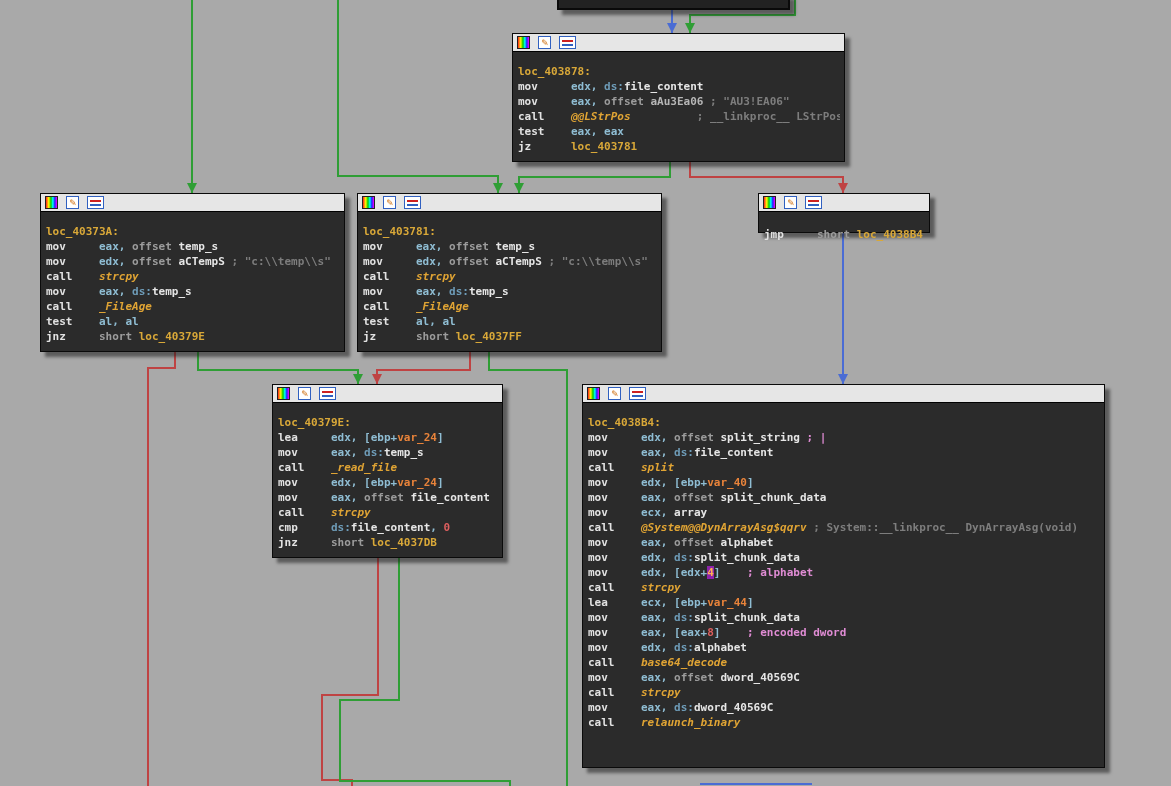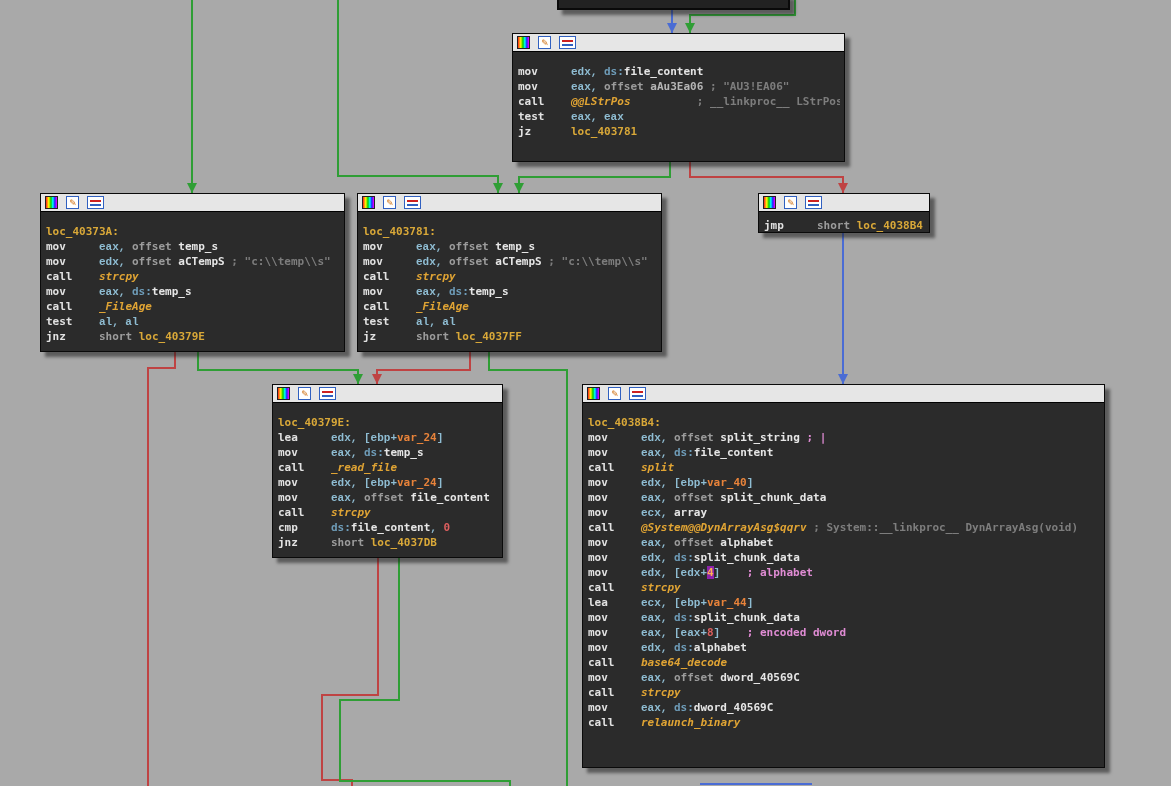--- a/index.html
+++ b/index.html
@@ -29,27 +29,27 @@
     padding-left:4px;
     box-sizing:border-box;
   }
   .ticon{width:13px;height:13px;display:inline-block;margin-right:8px;box-sizing:border-box;}
   .palette-icon{background:linear-gradient(90deg,#ff2020,#ffff00 25%,#00cc00 45%,#00ffff 62%,#2020ff 80%,#ff00ff);border:1px solid #222;}
   .edit-icon{background:#fff;border:1px solid #3060c0;color:#d07010;font-size:11px;line-height:11px;text-align:center;font-weight:bold;}
   .graph-overview-icon{width:17px;background:#fff;border:1px solid #3060c0;position:relative;}
   .graph-overview-icon::before{content:"";position:absolute;left:2px;right:2px;top:3px;border-top:2px dashed #cc2020;}
   .graph-overview-icon::after{content:"";position:absolute;left:2px;right:2px;bottom:2px;border-top:2px solid #3060c0;}
   .body{padding:12px 4px 0 5px;overflow:hidden;}
-  .block[data-name="basic-block-jmp-block"] .body{padding-top:6px;}
+  .block[data-name="basic-block-jmp-block"] .body{padding-top:15px;}
   .row{height:15px;line-height:15px;white-space:pre;overflow:hidden;}
   .sg{white-space:pre;}
   .mncol{display:inline-block;width:8ch;}
   .lbl{color:var(--lbl);}
   .mn{color:var(--mn);}
-  .reg{color:var(--reg);font-family:Liberation Mono, monospace;}
+  .reg{color:var(--reg);}
   .seg{color:var(--seg);}
   .sym{color:var(--sym);text-align:right;}
   .dsym{color:var(--dsym);}
   .kw{color:var(--kw);}
   .fn{color:var(--fn);font-style:italic;}
   .tgt{color:var(--tgt);}
   .cmt{color:var(--cmt);}
   .pcmt{color:var(--pcmt);}
   .num{color:var(--num);}
   .varo{color:var(--varo);}
@@ -85,20 +85,21 @@
       <polyline points="700,784 812,784" fill="none" stroke="#4a6cd4" stroke-width="2" data-name="graph-edge-blue"></polyline>
     </svg>
     <div class="block partial" data-name="basic-block-partial-top" style="left: 557px; top: -6px; width: 233px; height: 16px;"></div>
     <div class="block" data-name="basic-block-loc_403878" style="left: 512px; top: 33px; width: 333px; height: 129px;">
       <div class="titlebar" data-name="block-titlebar">
         <span class="ticon palette-icon" data-name="palette-icon"></span>
         <span class="ticon edit-icon" data-name="edit-icon">✎</span>
         <span class="ticon graph-overview-icon" data-name="graph-overview-icon"></span>
       </div>
       <div class="body" data-name="block-code">
+        <div class="row" data-name="asm-line"><span class="sg lbl" data-name="asm-token-lbl">loc_403878:</span></div>
         <div class="row" data-name="asm-line"><span class="sg mn mncol" data-name="asm-token-mn">mov</span><span class="sg reg" data-name="asm-token-reg">edx, </span><span class="sg seg" data-name="asm-token-seg">ds:</span><span class="sg sym" data-name="asm-token-sym">file_content</span></div>
         <div class="row" data-name="asm-line"><span class="sg mn mncol" data-name="asm-token-mn">mov</span><span class="sg reg" data-name="asm-token-reg">eax, </span><span class="sg kw" data-name="asm-token-kw">offset </span><span class="sg dsym" data-name="asm-token-dsym">aAu3Ea06</span><span class="sg cmt" data-name="asm-token-cmt"> ; "AU3!EA06"</span></div>
         <div class="row" data-name="asm-line"><span class="sg mn mncol" data-name="asm-token-mn">call</span><span class="sg fn" data-name="asm-token-fn">@@LStrPos</span><span class="sg cmt" data-name="asm-token-cmt">          ; __linkproc__ LStrPos</span></div>
         <div class="row" data-name="asm-line"><span class="sg mn mncol" data-name="asm-token-mn">test</span><span class="sg reg" data-name="asm-token-reg">eax, eax</span></div>
         <div class="row" data-name="asm-line"><span class="sg mn mncol" data-name="asm-token-mn">jz</span><span class="sg tgt" data-name="asm-token-tgt">loc_403781</span></div>
       </div>
     </div>
     <div class="block" data-name="basic-block-loc_40373A" style="left: 40px; top: 193px; width: 305px; height: 159px;">
       <div class="titlebar" data-name="block-titlebar">
         <span class="ticon palette-icon" data-name="palette-icon"></span>

